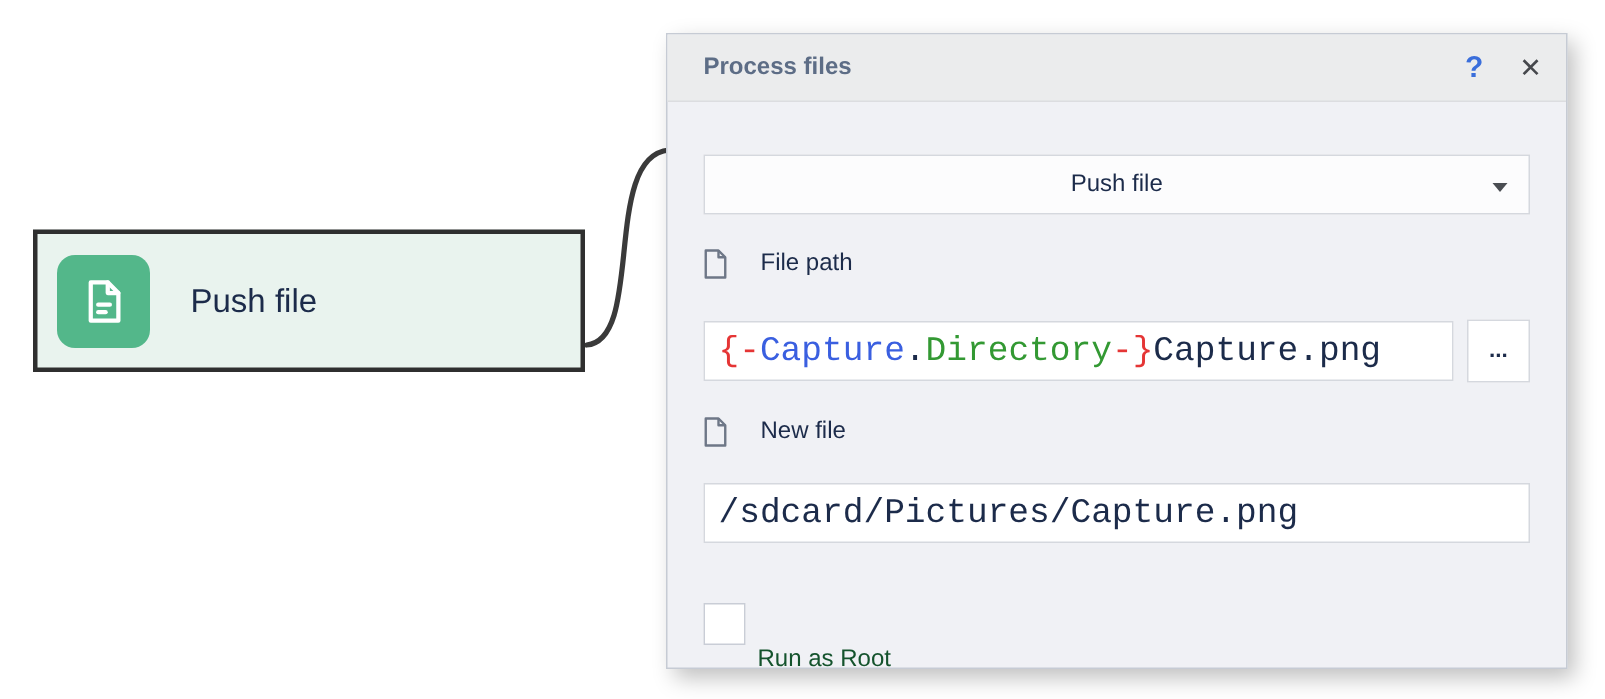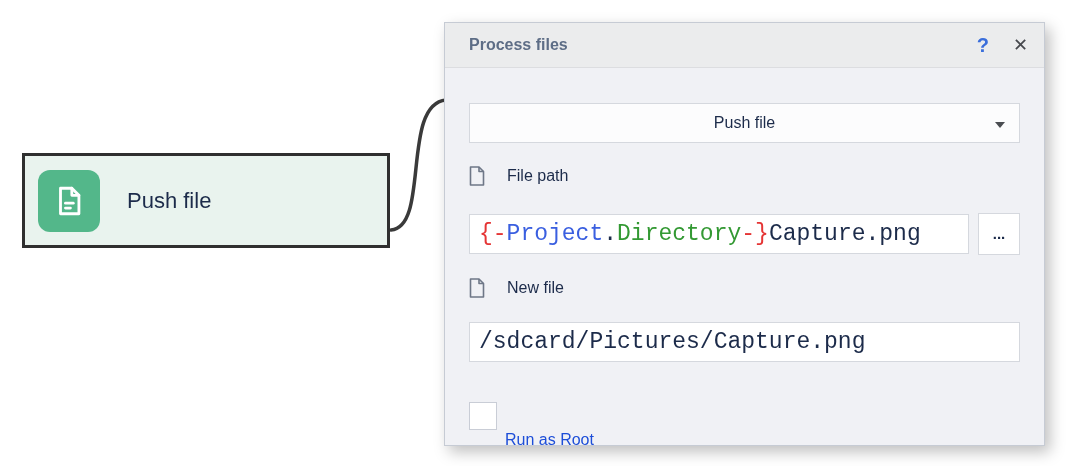--- a/index.html
+++ b/index.html
@@ -47,21 +47,21 @@
   .textbox.grow { flex: 1; }
   .textbox.full { margin-top: 23px; width: 100%; }
   .browse-btn { width: 42px; height: 42px; margin-top: -1px; background: #ffffff;
     border: 1px solid #d5d8de; font-size: 15px; font-weight: bold; color: #1c2b4a;
     cursor: pointer; line-height: 20px; flex: none;
     font-family: "Liberation Sans", sans-serif; }
 
   .checkbox-row { margin-top: 21px; display: flex; align-items: center; gap: 8px; }
   .checkbox { width: 28px; height: 28px; background: #ffffff; border: 1px solid #c9cdd6;
     cursor: pointer; flex: none; }
-  .checkbox-label { font-size: 16px; color: #1d4ed8; margin-top: 48px; }
+  .checkbox-label { font-size: 16px; color: #14532d; margin-top: 48px; }
 </style>
 </head>
 <body>
 
 <svg id="wire" aria-hidden="true">
   <path d="M 391 230 C 430 227, 401 104, 446 100" fill="none" stroke="#3a3a3a" stroke-width="3.5" stroke-linecap="round"></path>
 </svg>
 
 <div class="node">
   <div class="node-icon">
@@ -91,21 +91,21 @@
 
     <div class="field-label">
       <svg width="16" height="20" viewBox="0 0 16 20" fill="none" stroke="#6e7787" stroke-width="1.6" stroke-linejoin="round">
         <path d="M1.5 1 h8.5 l4.5 4.5 v13.5 h-13 z"></path>
         <path d="M10 1 v4.5 h4.5"></path>
       </svg>
       <span>File path</span>
     </div>
 
     <div class="input-row">
-      <div class="textbox grow"><span style="color: rgb(229, 53, 53);">{-</span><span style="color: rgb(58, 95, 224);">Project</span><span style="color: rgb(28, 43, 74);">.</span><span style="color: rgb(51, 153, 51);">Directory</span><span style="color: rgb(229, 53, 53);">-}</span><span style="color: rgb(28, 43, 74); margin-top: 24px;">Capture.png</span></div>
+      <div class="textbox grow"><span style="color: rgb(229, 53, 53);">{-</span><span style="color: rgb(58, 95, 224);">Capture</span><span style="color: rgb(28, 43, 74);">.</span><span style="color: rgb(51, 153, 51);">Directory</span><span style="color: rgb(229, 53, 53);">-}</span><span style="color: rgb(28, 43, 74); margin-top: 24px;">Capture.png</span></div>
       <button class="browse-btn">...</button>
     </div>
 
     <div class="field-label">
       <svg width="16" height="20" viewBox="0 0 16 20" fill="none" stroke="#6e7787" stroke-width="1.6" stroke-linejoin="round">
         <path d="M1.5 1 h8.5 l4.5 4.5 v13.5 h-13 z"></path>
         <path d="M10 1 v4.5 h4.5"></path>
       </svg>
       <span>New file</span>
     </div>

